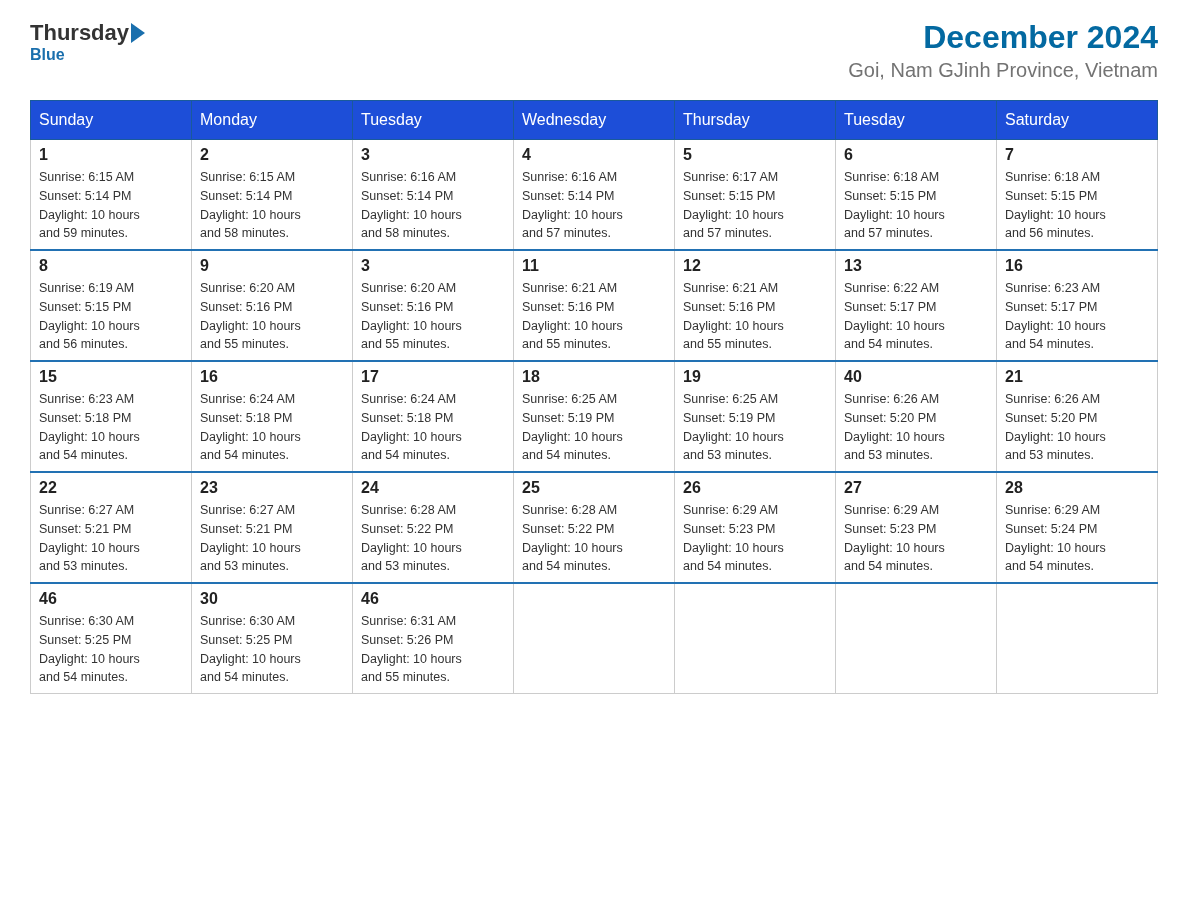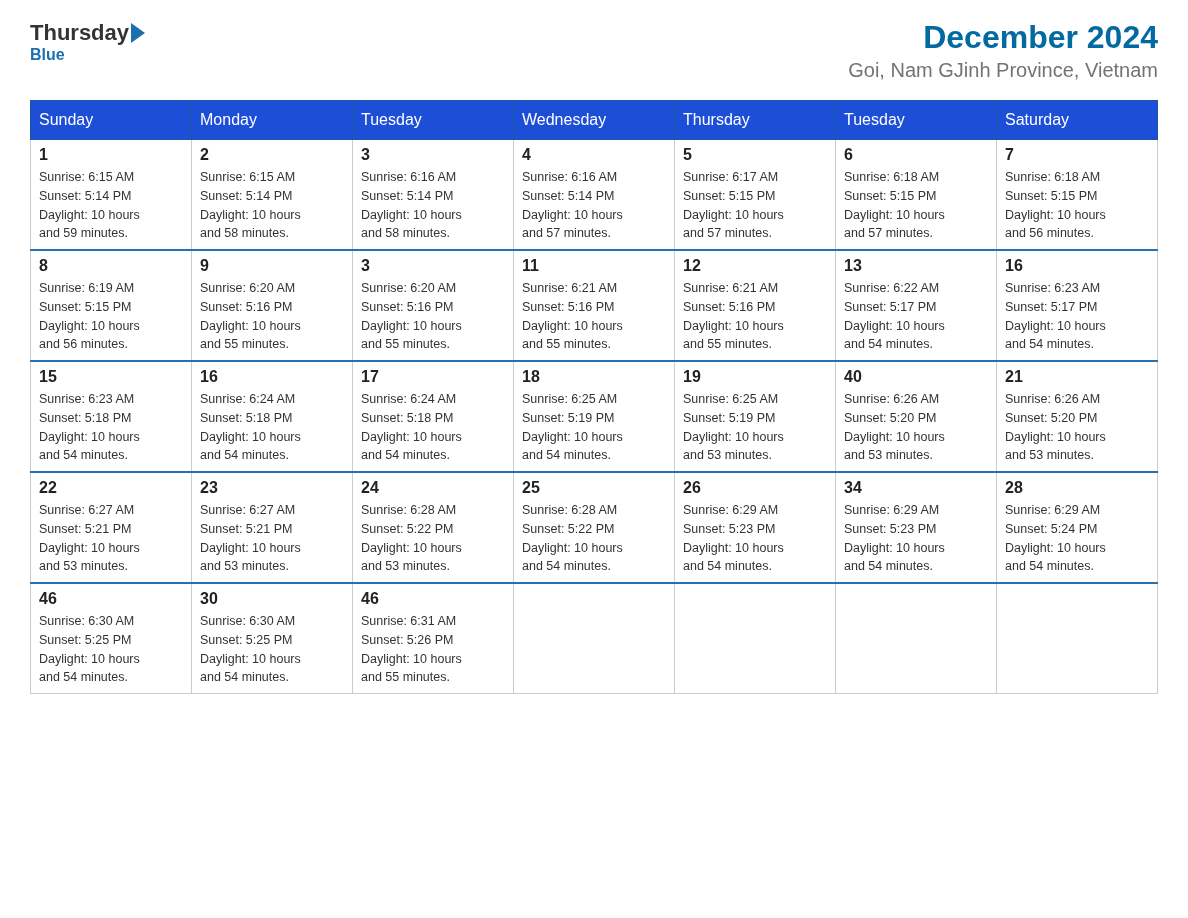--- a/index.html
+++ b/index.html
@@ -235,21 +235,21 @@
         </td>
         <td>
           <span class="day-number">25</span>
           <div class="day-info">Sunrise: 6:28 AM<br>Sunset: 5:22 PM<br>Daylight: 10 hours<br>and 54 minutes.</div>
         </td>
         <td>
           <span class="day-number">26</span>
           <div class="day-info">Sunrise: 6:29 AM<br>Sunset: 5:23 PM<br>Daylight: 10 hours<br>and 54 minutes.</div>
         </td>
         <td>
-          <span class="day-number">34</span>
+          <span class="day-number">27</span>
           <div class="day-info">Sunrise: 6:29 AM<br>Sunset: 5:23 PM<br>Daylight: 10 hours<br>and 54 minutes.</div>
         </td>
         <td>
           <span class="day-number">28</span>
           <div class="day-info">Sunrise: 6:29 AM<br>Sunset: 5:24 PM<br>Daylight: 10 hours<br>and 54 minutes.</div>
         </td>
       </tr>
       <tr>
         <td>
           <span class="day-number">46</span>

